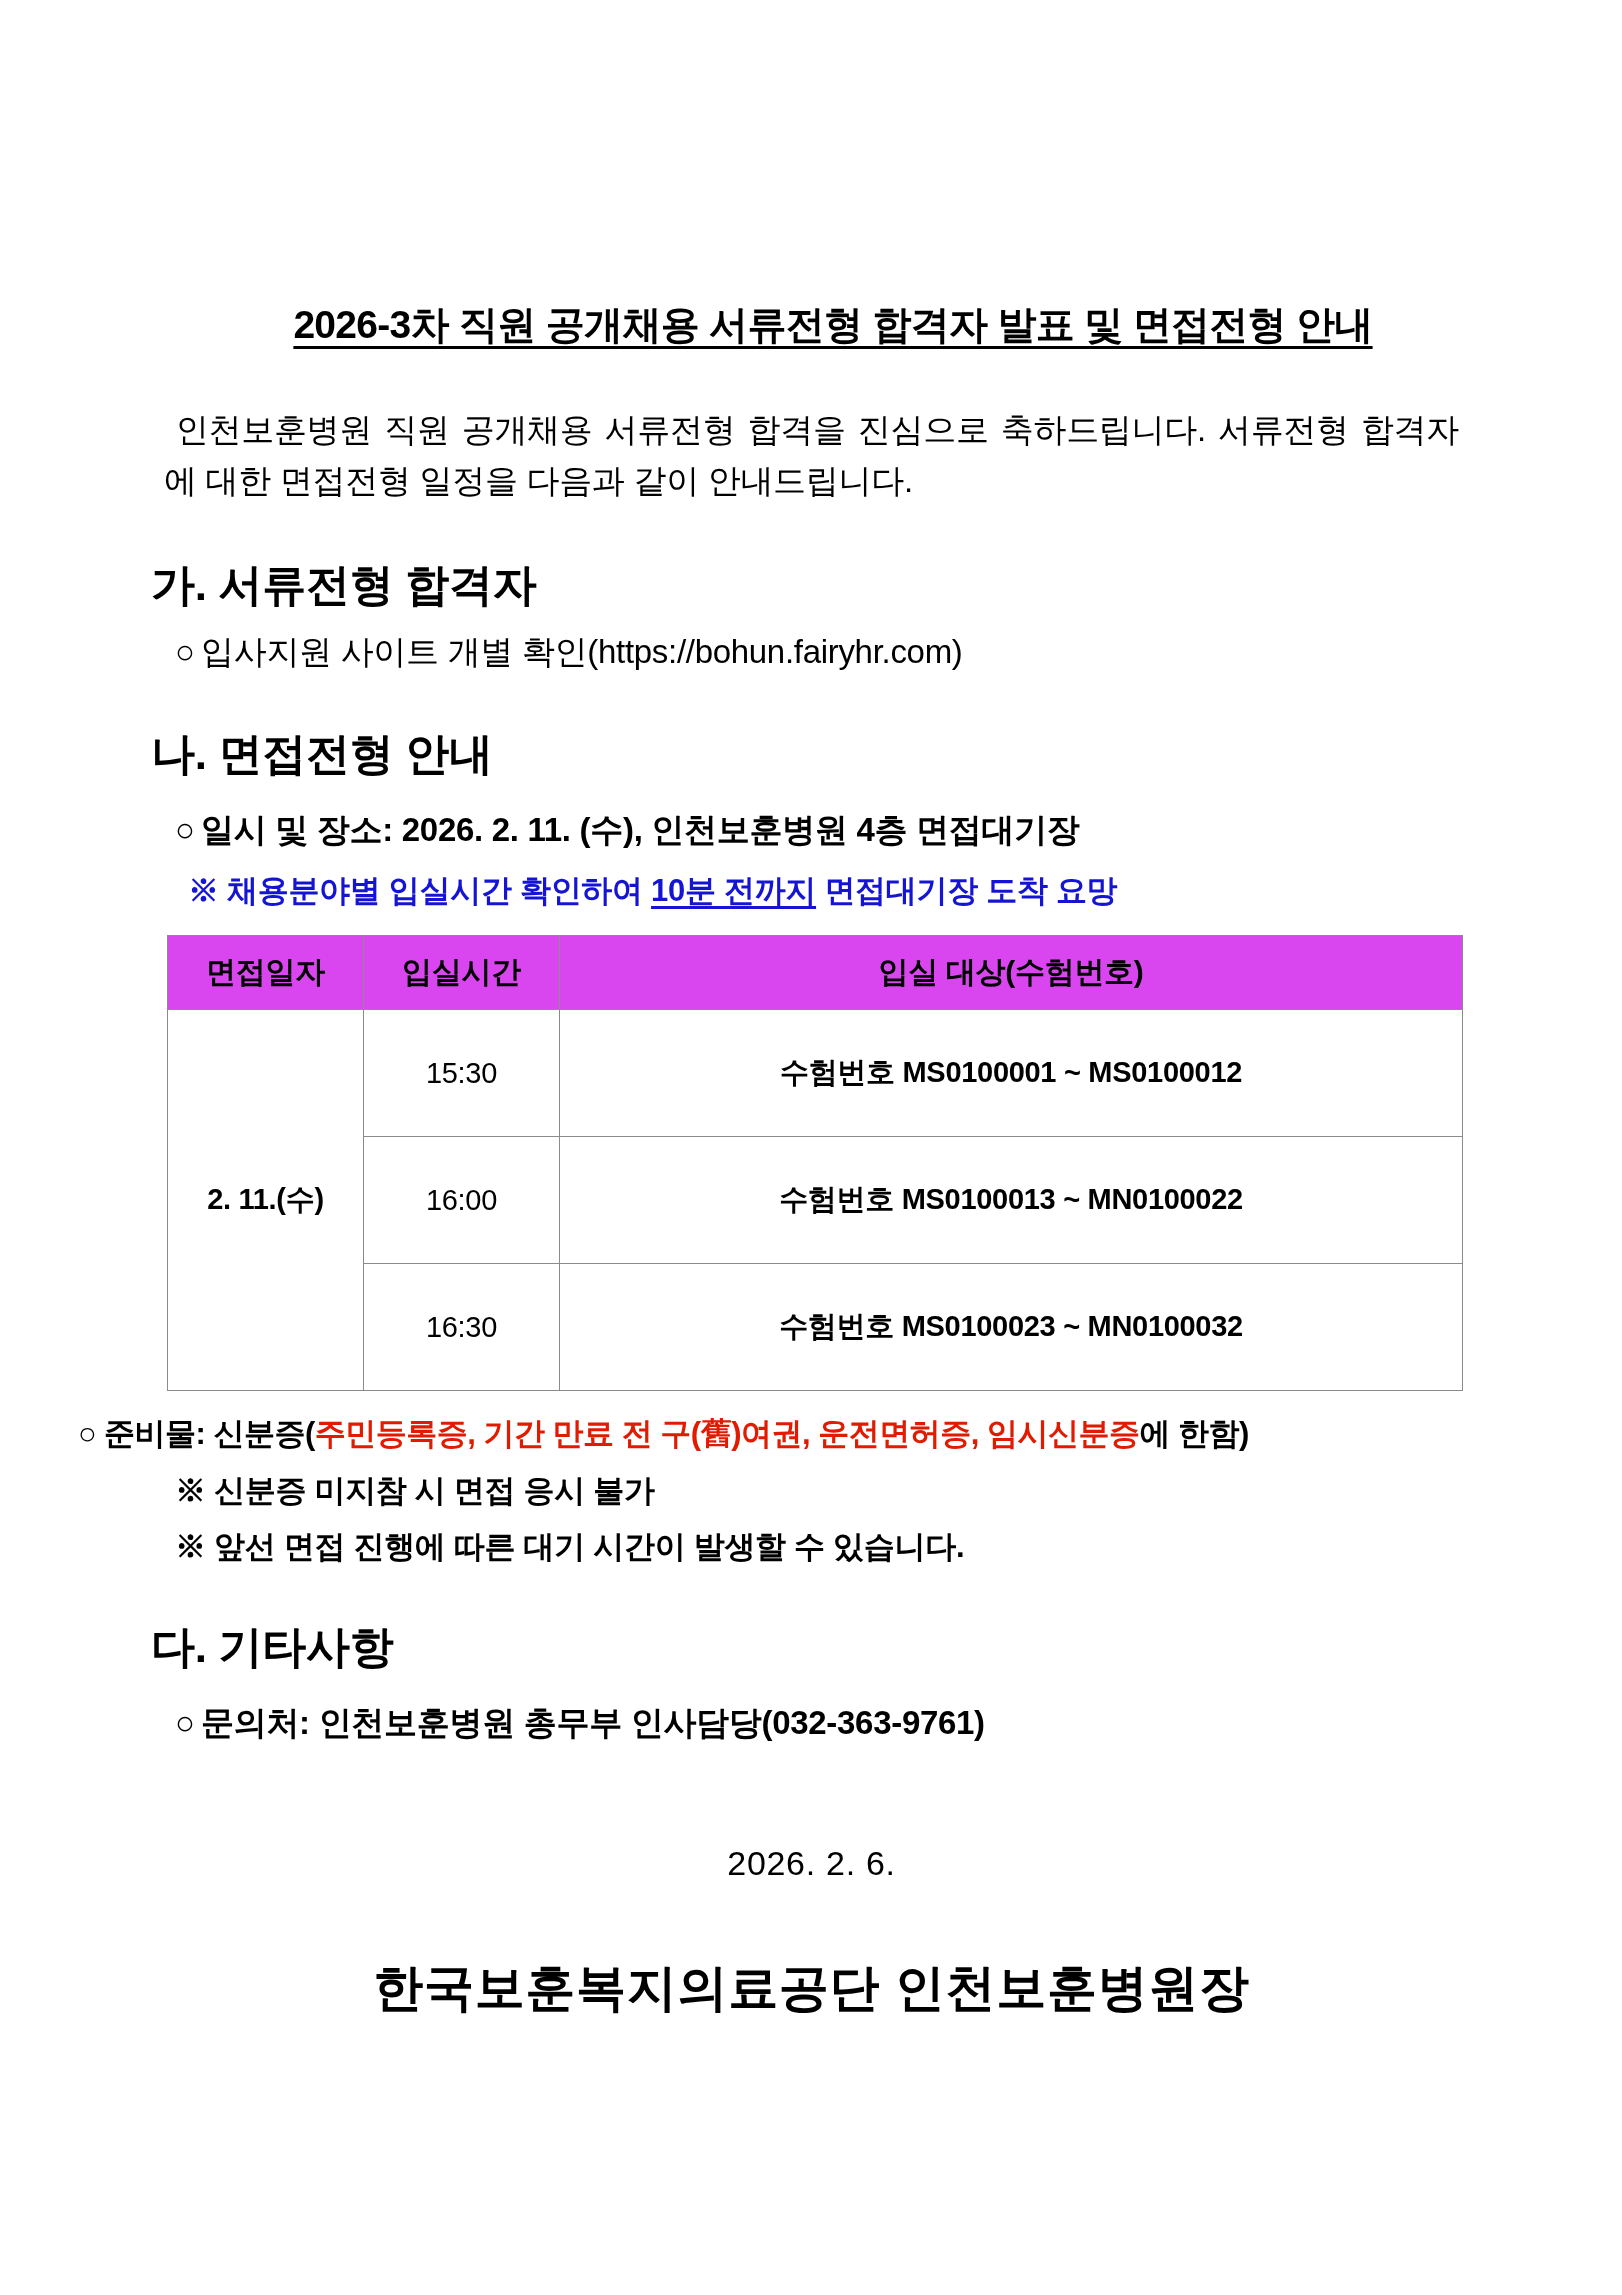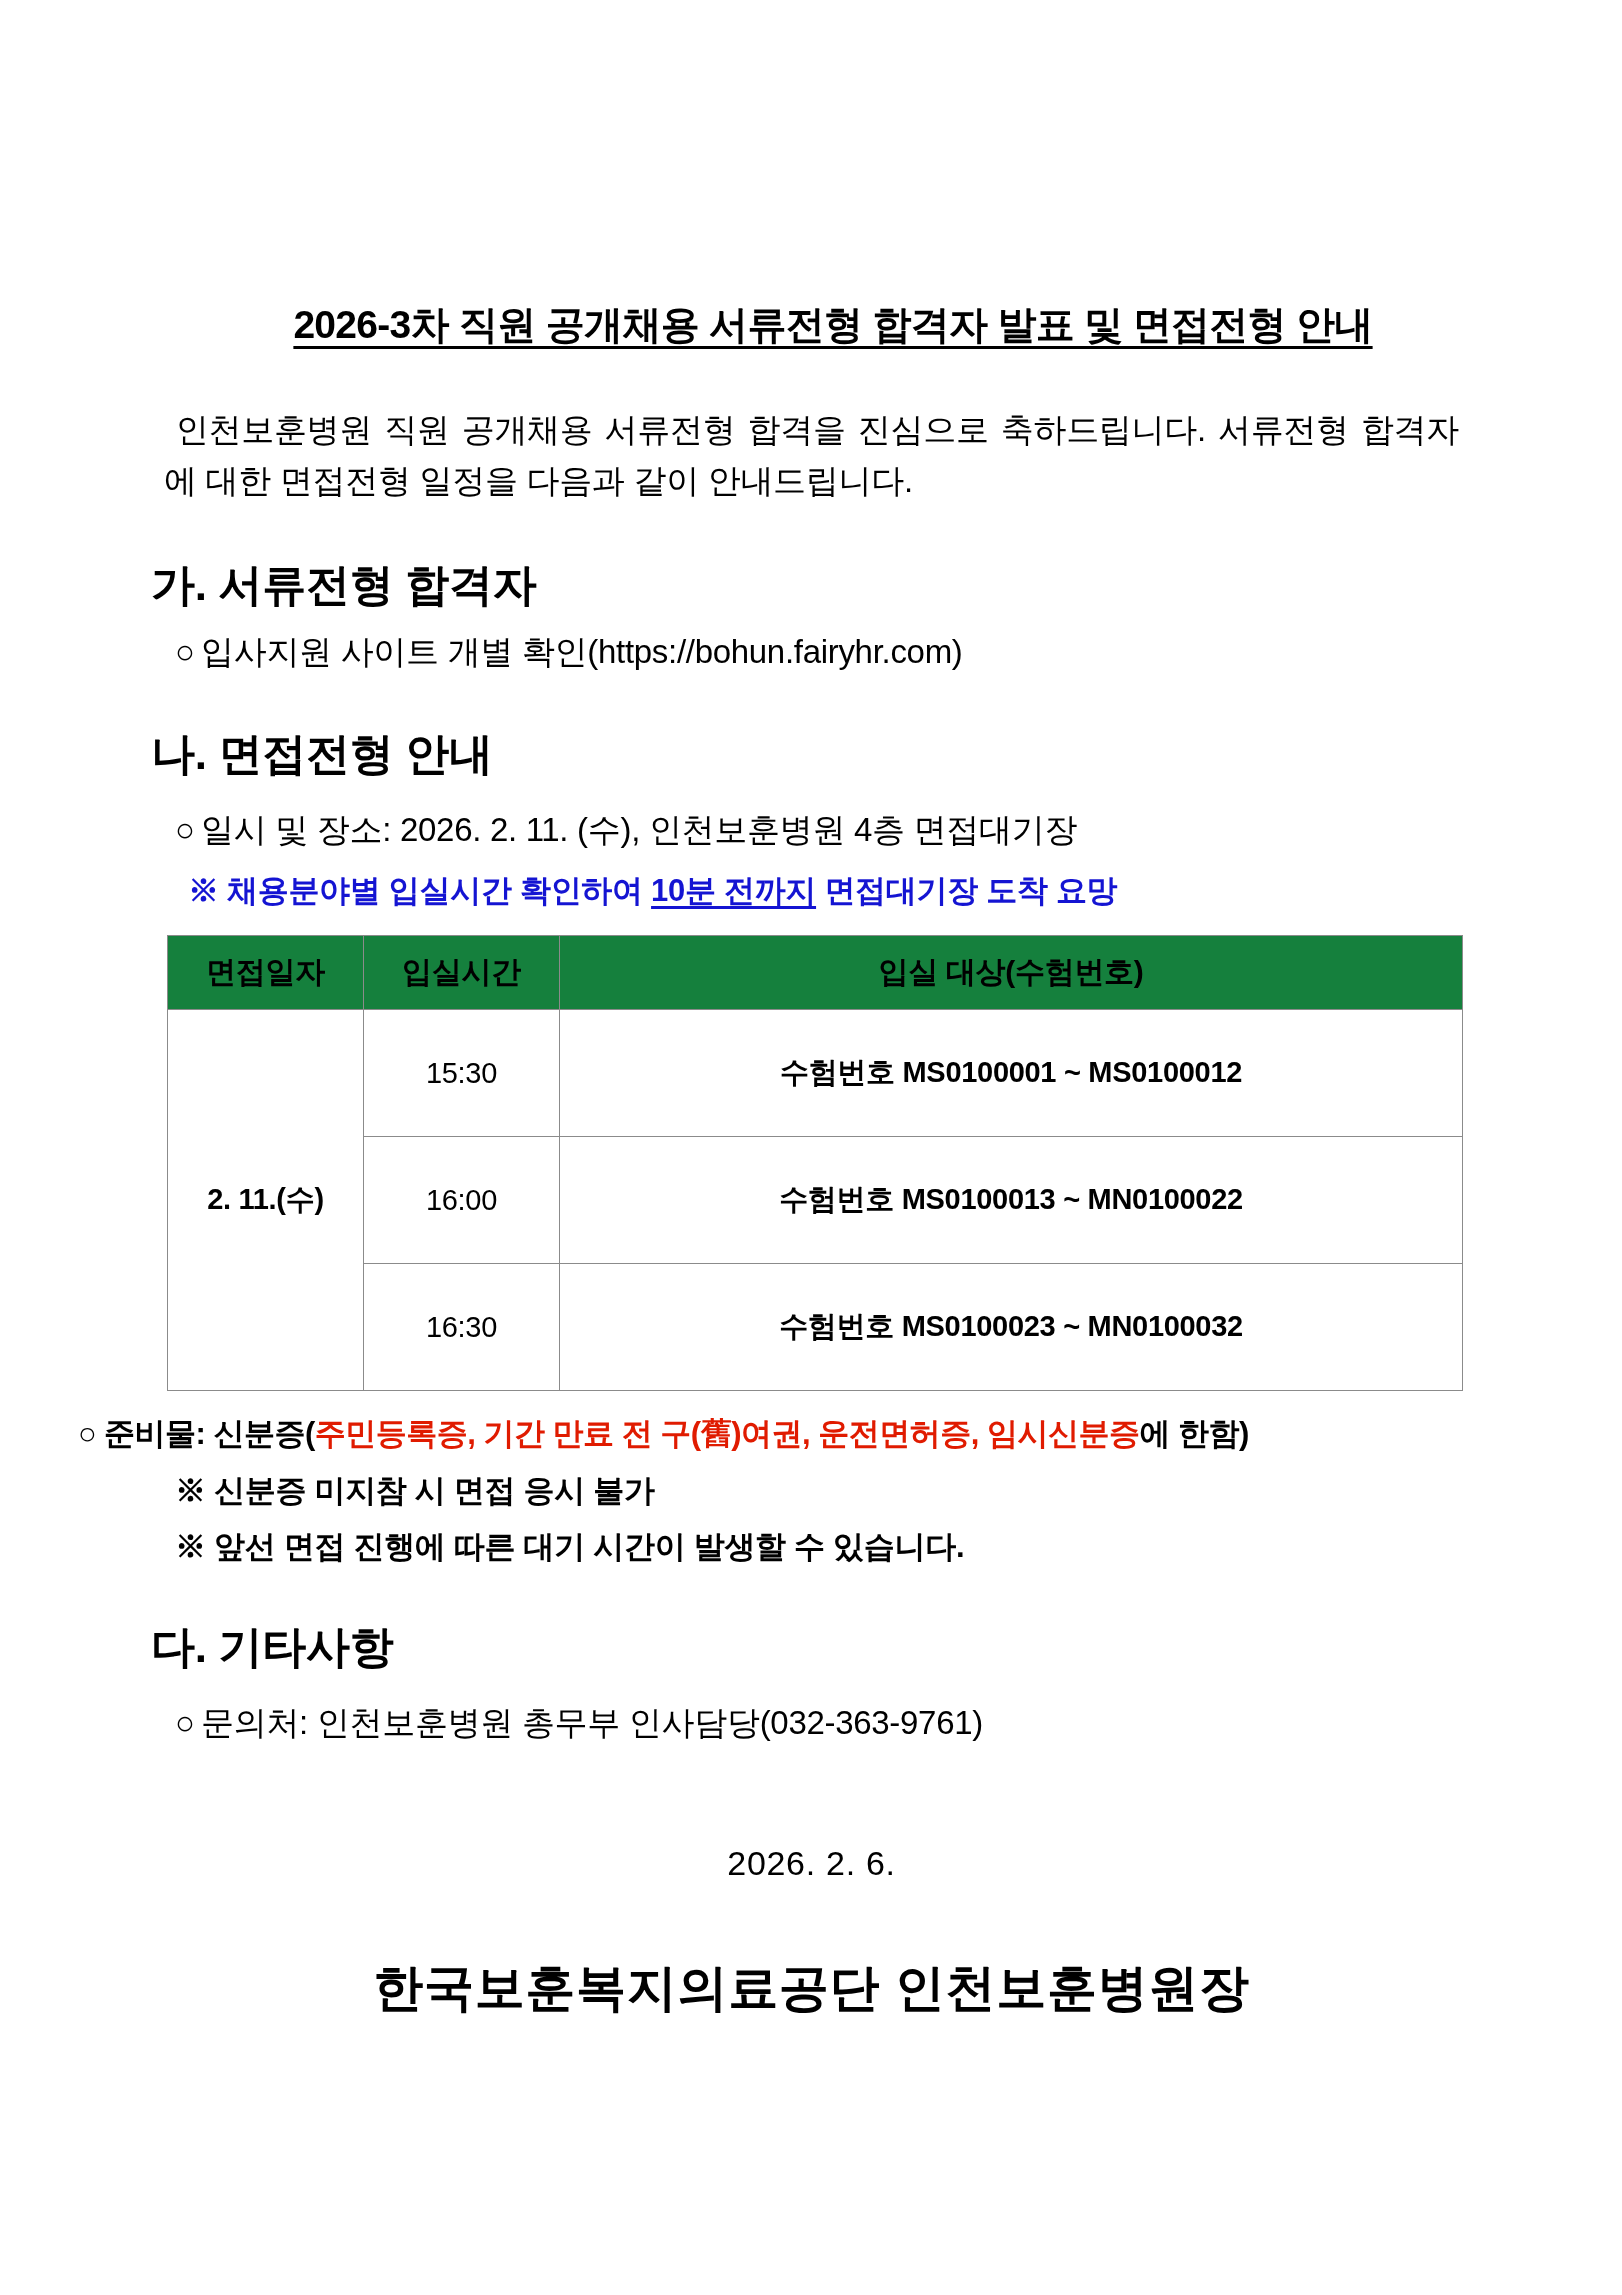--- a/index.html
+++ b/index.html
@@ -53,21 +53,21 @@
     margin-left: 175px;
     margin-top: 14.4px;
     font-size: 33px;
     letter-spacing: -0.3px;
   }
   .bullet .circ {
     display: inline-block;
     width: 26px;
   }
   .bullet-bold {
-    font-weight: normal;
+    font-weight: bold;
     margin-top: 24px;
   }
   .note-blue {
     margin-left: 188px;
     margin-top: 17px;
     font-size: 31px;
     font-weight: bold;
     color: #1414d2;
     letter-spacing: -0.3px;
   }
@@ -77,21 +77,21 @@
   }
   table.schedule {
     margin-top: 23.6px;
     margin-left: 167px;
     border-collapse: collapse;
     width: 1296px;
     table-layout: fixed;
   }
   table.schedule th {
     border: 1.3px solid #8b8b8b;
-    background: #15803d;
+    background: #d946ef;
     font-size: 30px;
     font-weight: bold;
     height: 71px;
     letter-spacing: -0.3px;
   }
   table.schedule td {
     border: 1.3px solid #8b8b8b;
     font-size: 29px;
     text-align: center;
     height: 124px;

